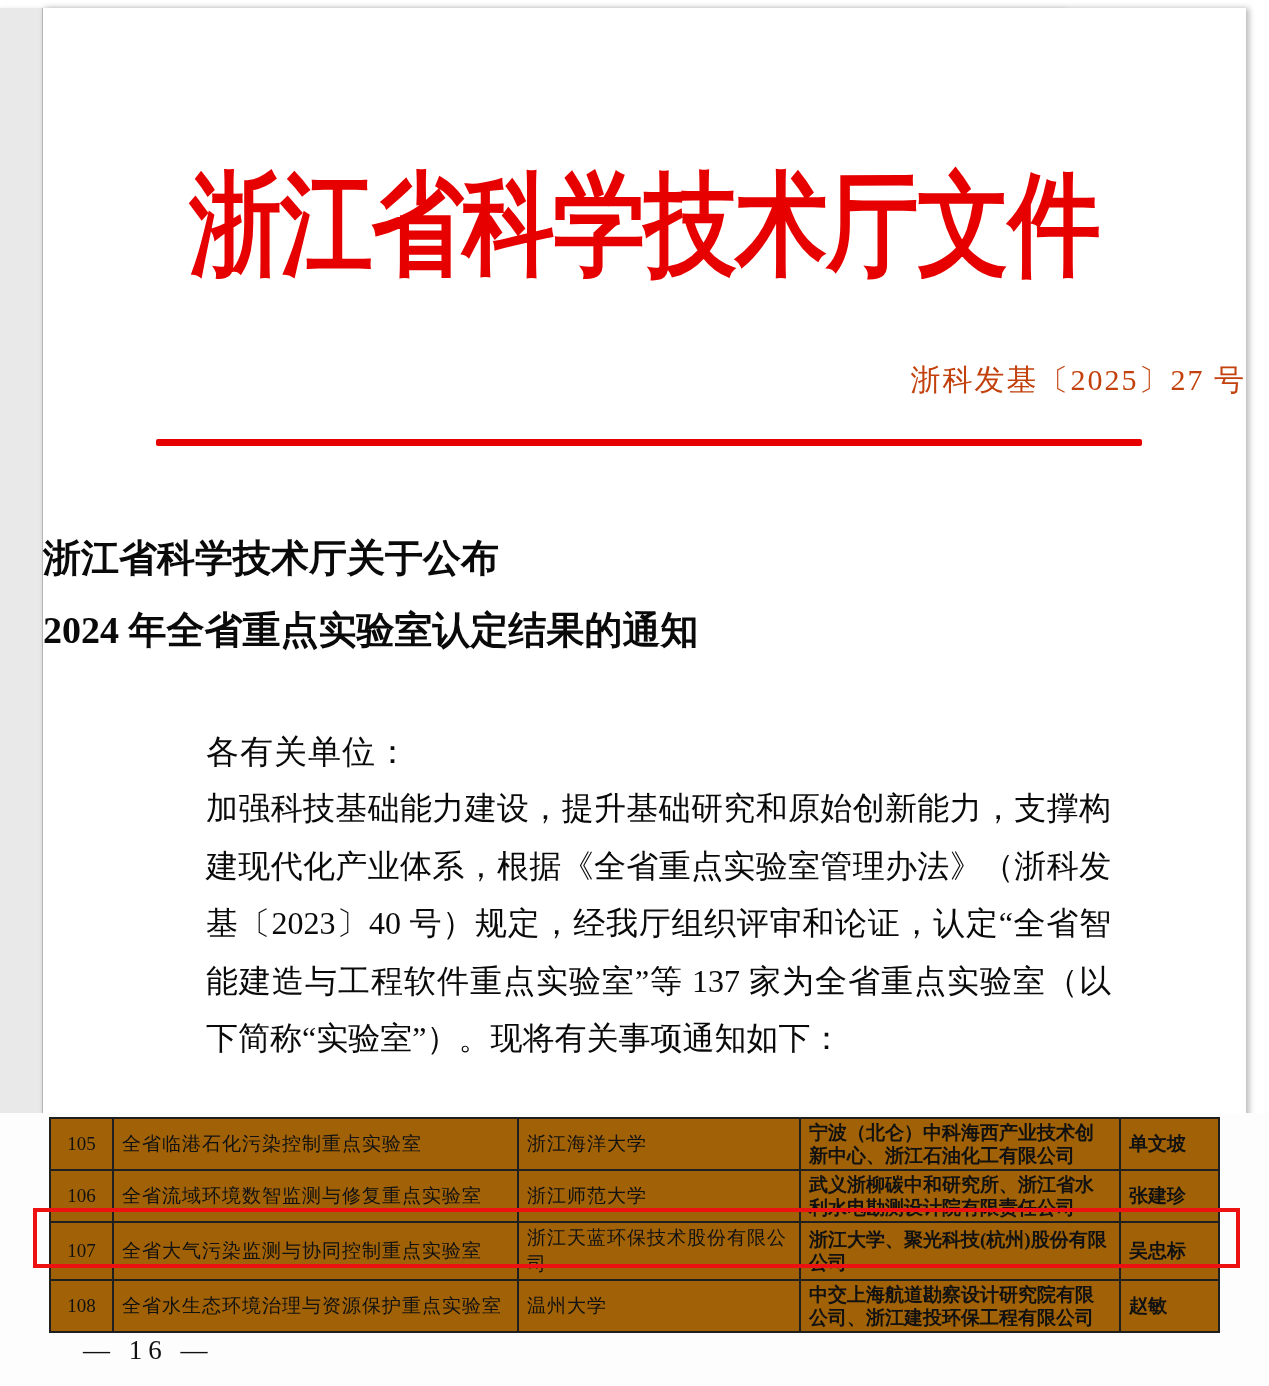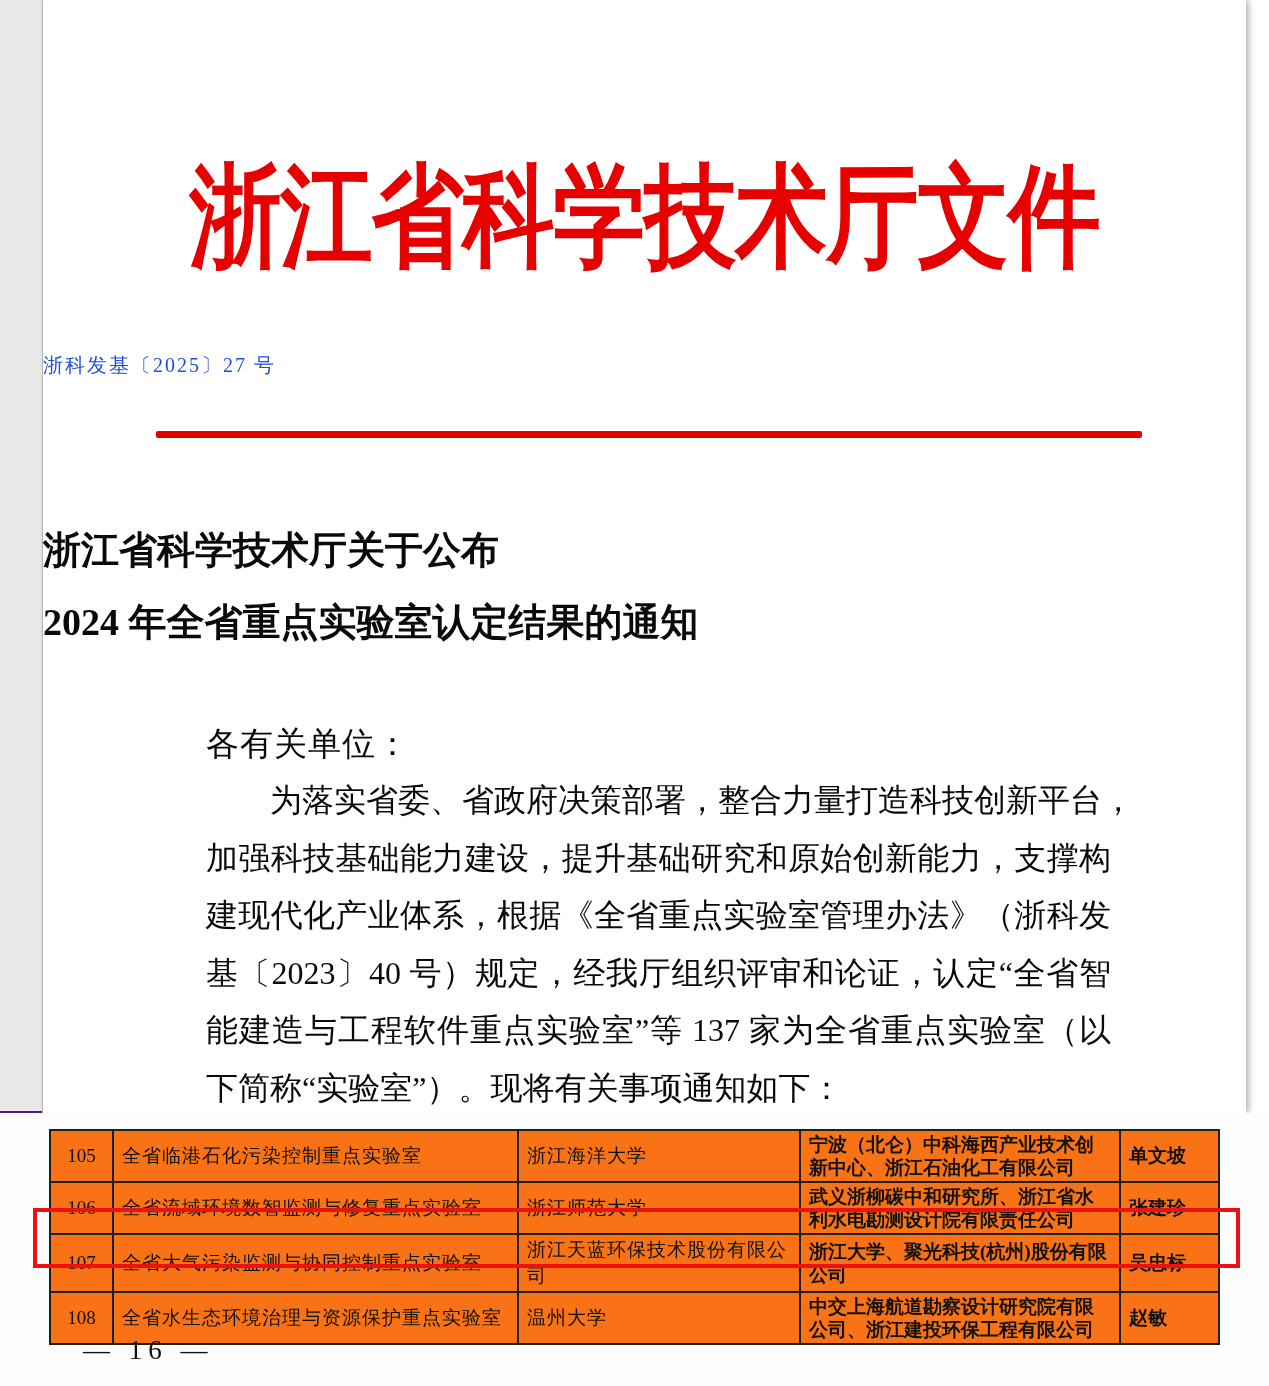--- a/index.html
+++ b/index.html
@@ -15,21 +15,21 @@
     background:#ffffff;
   }
   .stage{
     position:relative;
     width:1269px;height:1386px;
     background:#ffffff;
     overflow:hidden;
   }
   
   .doc-section{
-    position:absolute;left:0;top:0;
+    position:absolute;left:0;top:8px;
     width:1065px;height:1113px;
     background:var(--bg-gray,#e9e9e9);
     border-bottom:2px solid #4c1d95;
     box-shadow:0 3px 6px rgba(0,0,0,.25);
   }
   .paper{
     position:absolute;left:42px;top:0;
     width:1204px;height:1113px;
     background:#ffffff;
     border-left:1px solid #b5b5b5;
@@ -40,22 +40,22 @@
     text-align:center;
     font-size:92px;font-weight:bold;
     letter-spacing:-1px;
     color:var(--header-red,#e60000);
     transform:scaleY(1.22);
     transform-origin:50% 0;
     white-space:nowrap;
   }
   .doc-number{
     position:absolute;left:0;top:352px;width:100%;
-    text-align:left;
-    font-size:20px;color:#1d4ed8;
+    text-align:right;
+    font-size:30px;color:#c2410c;
     letter-spacing:2px;
   }
   .red-line{
     position:absolute;left:113px;top:431px;
     width:986px;height:7px;
     background:var(--divider-red,#e60000);
     border-radius:2px;
   }
   .notice-title{
     position:absolute;left:0;top:514px;width:100%;
@@ -82,25 +82,25 @@
   }
   .para-line.indent{text-indent:64px;}
   .para-line.last{text-align-last:left;}
   
   .table-section{
     position:absolute;left:0;top:1113px;
     width:1269px;height:273px;
     background:#fdfdfd;
   }
   table.results{
-    position:absolute;left:49px;top:16px;
+    position:absolute;left:49px;top:4px;
     width:1169px;
     border-collapse:collapse;
     table-layout:fixed;
-    background:#f97316;
+    background:#a16207;
   }
   table.results td{
     border:2px solid var(--table-border,#1f1f1f);
     height:49px;
     vertical-align:middle;
     font-size:19px;color:#111;
     padding:2px 8px;
     overflow:hidden;
   }
   td.c-no{text-align:center;padding:2px 2px;font-size:20px;}
@@ -130,21 +130,20 @@
     <div class="paper">
       <div class="red-header">浙江省科学技术厅文件</div>
       <div class="doc-number">浙科发基〔2025〕27 号</div>
       <div class="red-line"></div>
       <div class="notice-title">
         <div>浙江省科学技术厅关于公布</div>
         <div>2024 年全省重点实验室认定结果的通知</div>
       </div>
       <div class="salutation">各有关单位：</div>
       <div class="para">
-        <div class="para-line indent">为落实省委、省政府决策部署，整合力量打造科技创新平台，</div>
         <div class="para-line">加强科技基础能力建设，提升基础研究和原始创新能力，支撑构</div>
         <div class="para-line">建现代化产业体系，根据《全省重点实验室管理办法》（浙科发</div>
         <div class="para-line">基〔2023〕40 号）规定，经我厅组织评审和论证，认定“全省智</div>
         <div class="para-line">能建造与工程软件重点实验室”等 137 家为全省重点实验室（以</div>
         <div class="para-line last">下简称“实验室”）。现将有关事项通知如下：</div>
       </div>
     </div>
   </div>
 
   <div class="table-section">

